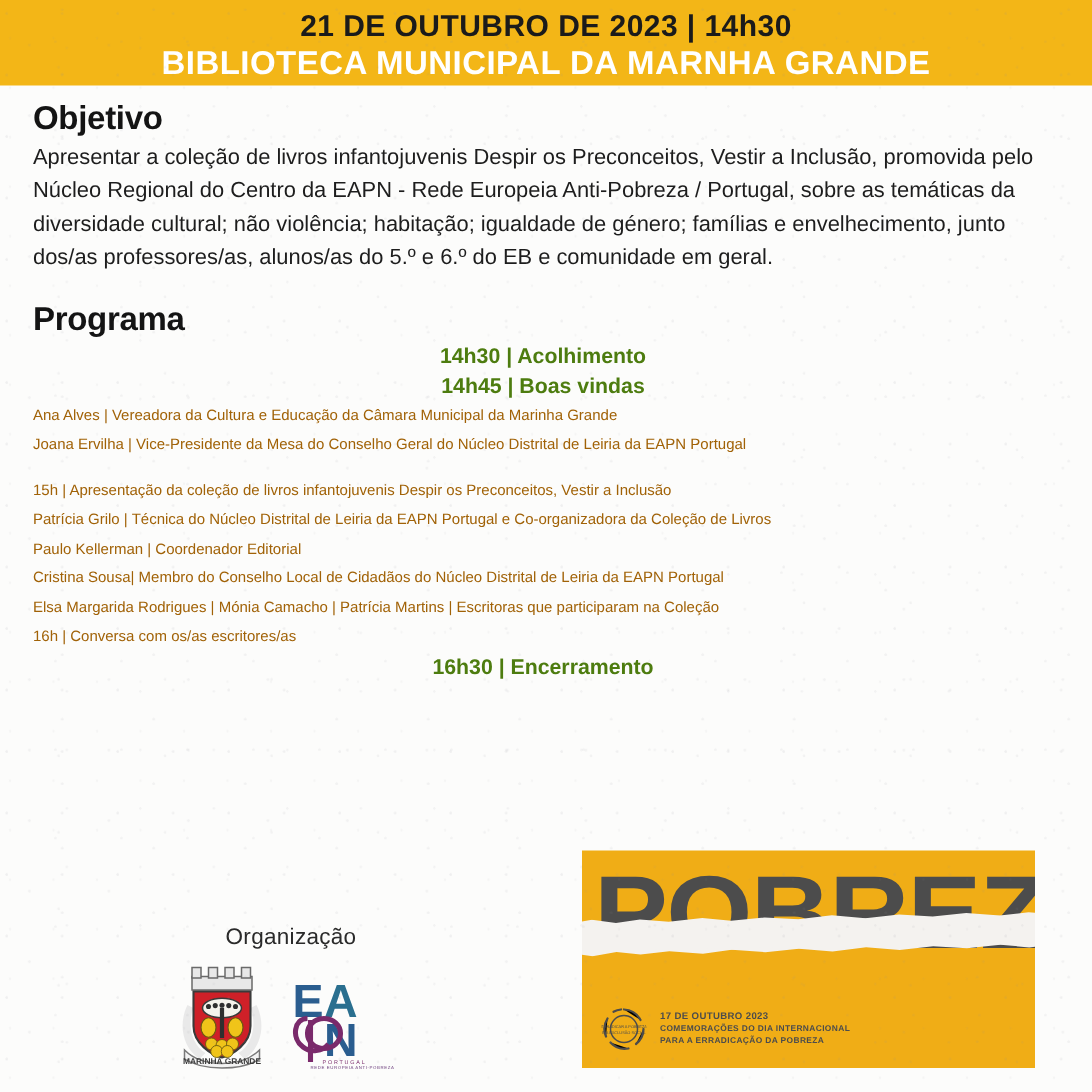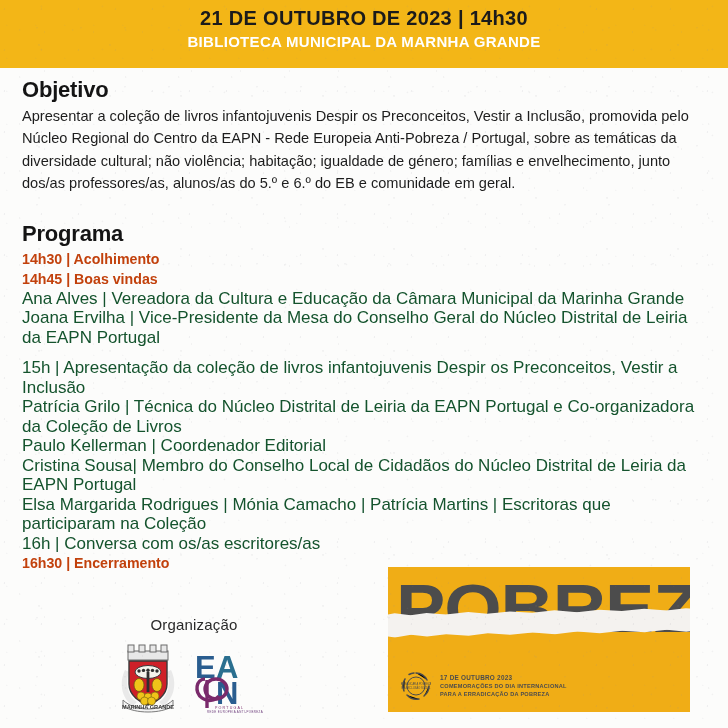--- a/index.html
+++ b/index.html
@@ -36,37 +36,37 @@
       radial-gradient(circle at 55% 88%, rgba(140,140,150,.17) 0 .7px, transparent 1.1px),
       radial-gradient(circle at 23% 77%, rgba(140,140,150,.13) 0 .6px, transparent 1px),
       radial-gradient(circle at 91% 82%, rgba(140,140,150,.16) 0 .6px, transparent 1px);
     background-size: 37px 41px, 53px 47px, 61px 43px, 44px 59px, 71px 51px, 29px 33px, 49px 39px;
   }
 
   
   #header-band {
     position: relative;
     background: #f3b617;
-    height: 68px;
+    height: 57px;
     text-align: center;
     padding-top: 5px;
     box-sizing: border-box;
   }
   #header-date {
     color: #1b1b1b;
     font-weight: bold;
     font-size: 20px;
     letter-spacing: .3px;
     line-height: 26px;
     white-space: nowrap;
   }
   #header-venue {
     color: #ffffff;
     font-weight: bold;
-    font-size: 15px;
+    font-size: 22px;
     letter-spacing: .3px;
     line-height: 22px;
     white-space: nowrap;
   }
 
   
   #title-block {
     position: relative;
     margin: 17px 12px 0 22px;
     font-weight: bold;
@@ -86,32 +86,33 @@
     color: #141414;
     margin-top: 7px;
     letter-spacing: -.2px;
   }
   .body-text {
     font-size: 14.6px;
     line-height: 22.4px;
     color: #1d1d1d;
   }
 
-  #programa-heading { margin-top: 24px; }
+  #programa-heading { margin-top: 14px; }
 
   .prog-line {
-    font-size: 17px;
+    font-size: 10px;
     line-height: 19.5px;
-    color: #14532d;
+    color: #a16207;
   }
   .prog-line.bold {
     font-weight: bold;
     font-size: 14.2px;
     line-height: 20px;
-    color: #c2410c;
+    color: #4d7c0f;
+    text-align: center;
   }
   .prog-gap { height: 11px; }
 
   
   #org-block {
     position: absolute;
     left: 104px;
     top: 615px;
     width: 180px;
     text-align: center;

